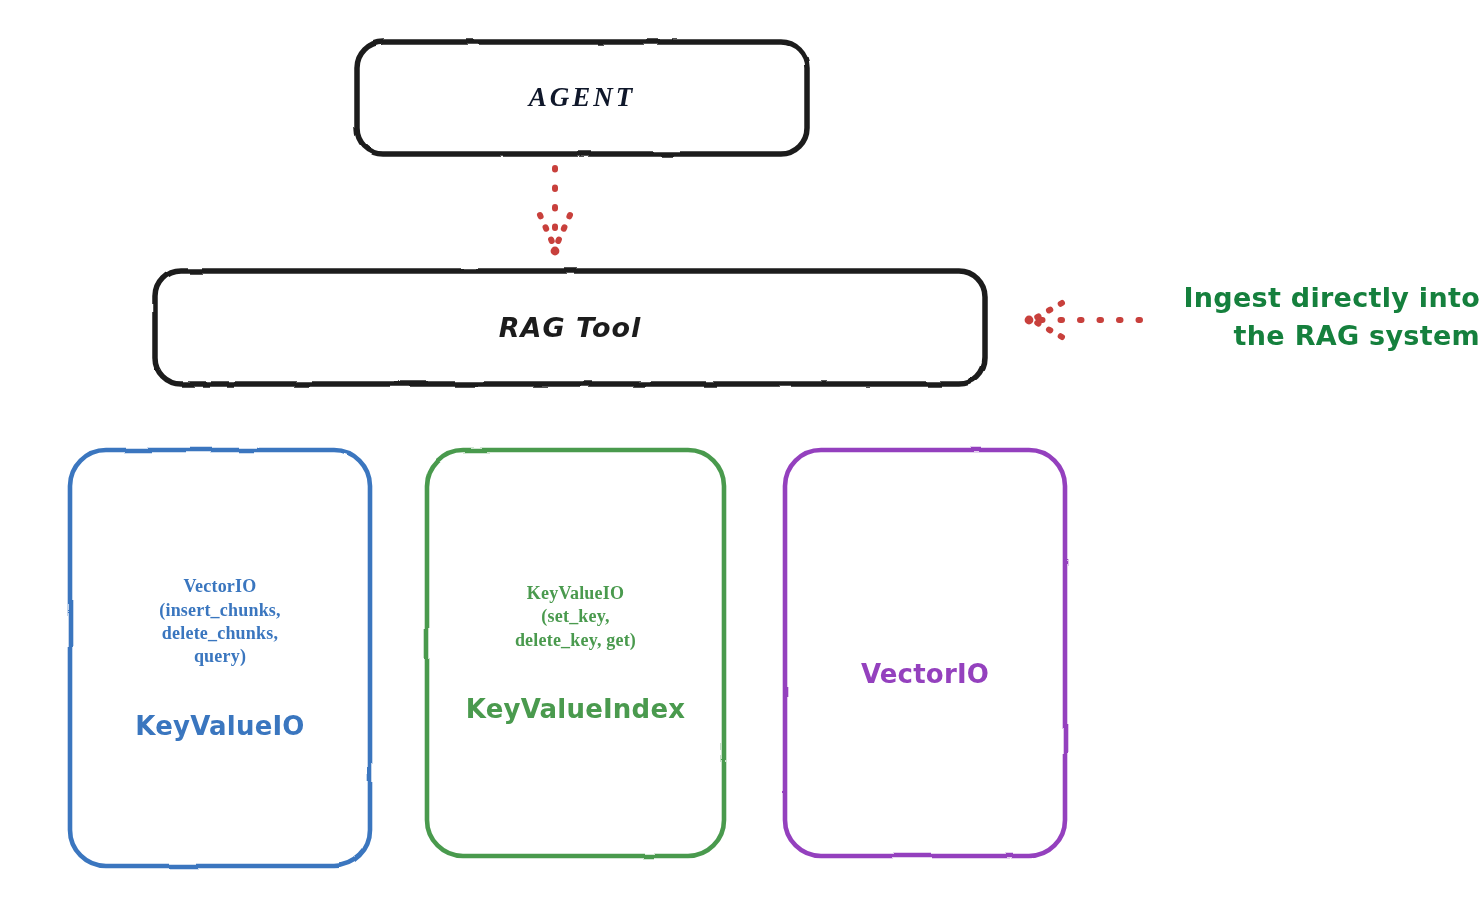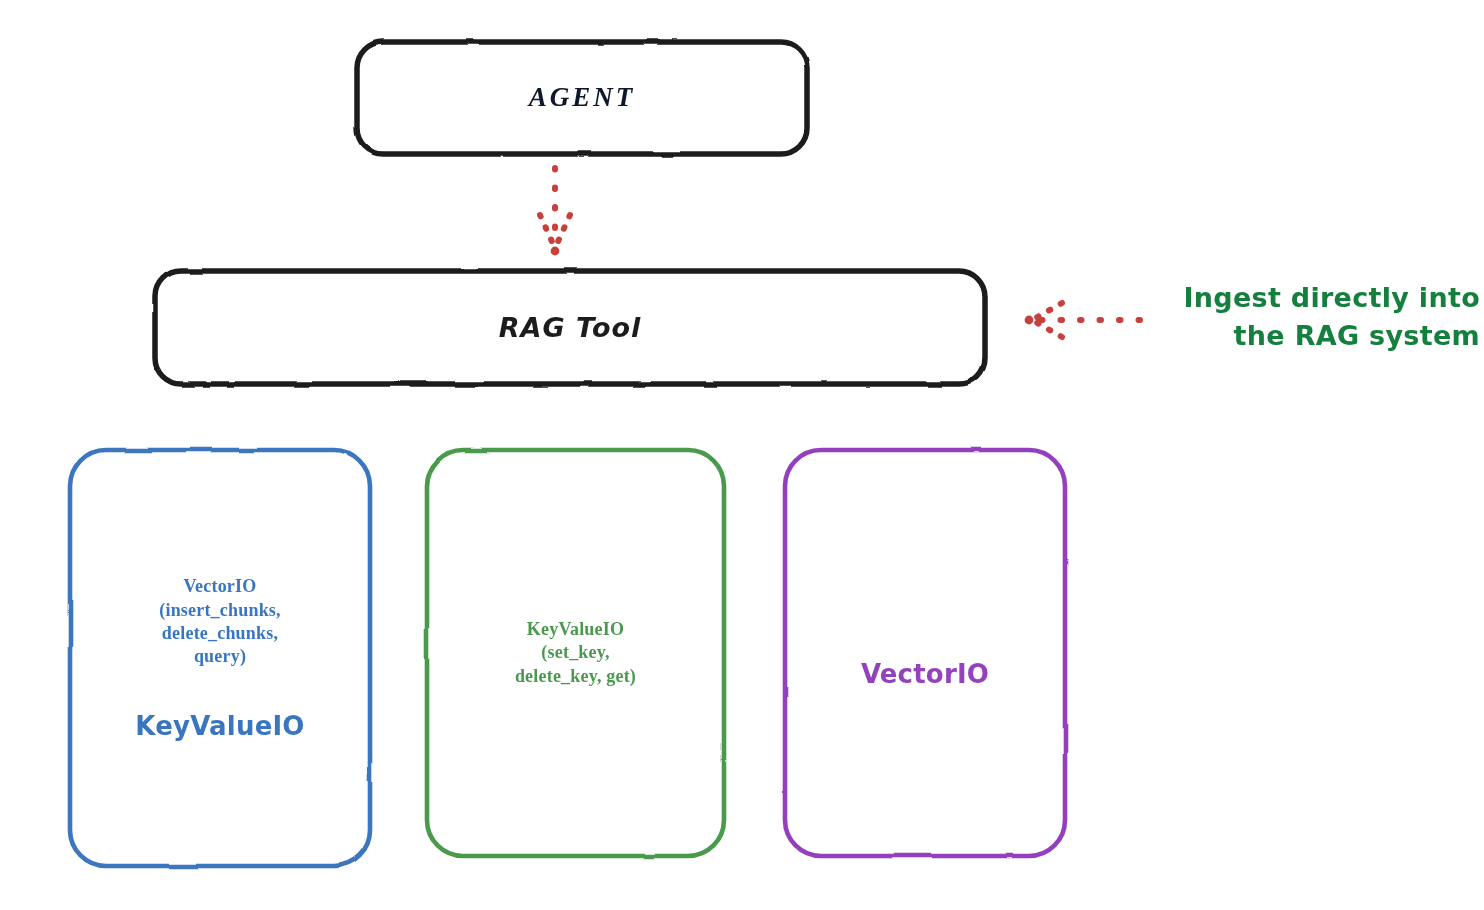--- a/index.html
+++ b/index.html
@@ -188,20 +188,21 @@
 (insert_chunks,
 delete_chunks,
 query)</span>
   <span class="index-label">KeyValueIO</span>
 </div>
 
 <div class="node provider" id="keyvalueio-node">
   <span class="api-label">KeyValueIO
 (set_key,
 delete_key, get)</span>
+  <span class="index-label">KeyValueIndex</span>
 </div>
 
 <div class="node provider" id="relationalio-node">
   <span class="index-label">VectorIO</span>
 </div>
 
 <div id="ingest-annotation">
   <div class="annot-text">Ingest directly into
 the RAG system</div>
 </div>

